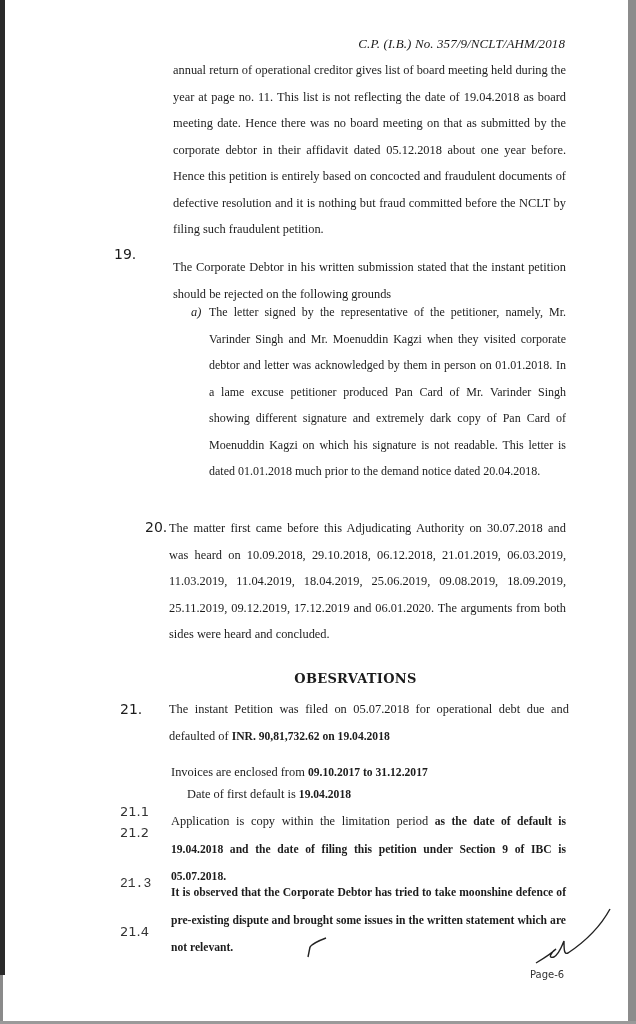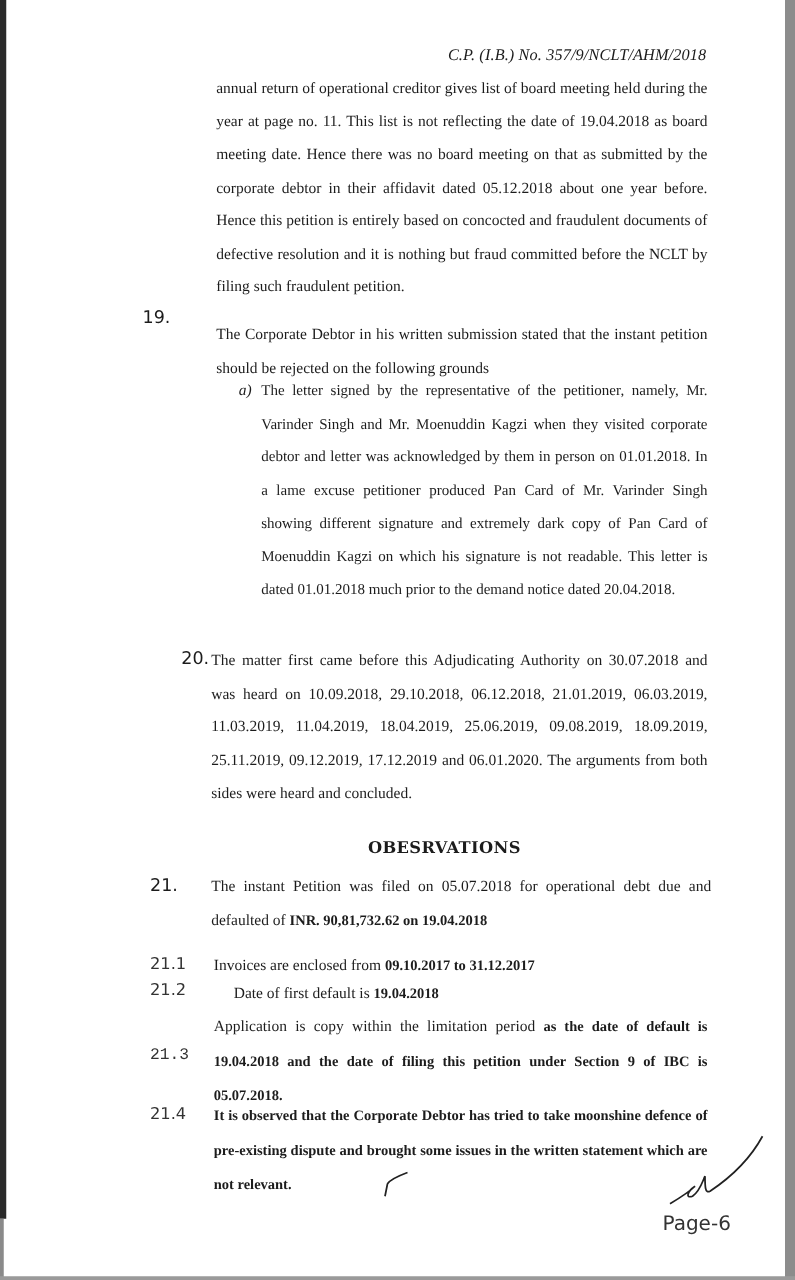--- a/index.html
+++ b/index.html
@@ -16,33 +16,33 @@
     position: absolute; top: 36px; right: 71px; font-size: 13px;
     font-family: "Liberation Serif", serif; letter-spacing: 0.1px; font-style: italic;
   }
   .para-text {
     position: absolute; left: 173px; width: 393px; font-size: 12.4px; line-height: 26.5px;
     text-align: justify; font-family: "Liberation Serif", serif;
   }
   .num {
     position: absolute; font-size: 14px; font-family: "DejaVu Sans", sans-serif;
   }
-  .num.small { font-size: 13px; color: #333; }
+  .num.small { font-size: 13px; color: #333; margin-top: 40px; }
   .sub-label { font-style: italic; position: absolute; left: 191px; font-family: "Liberation Serif", serif; font-size: 12.4px; }
   .sub-text {
     position: absolute; left: 209px; width: 357px; font-size: 12px; line-height: 26.5px;
     text-align: justify; font-family: "Liberation Serif", serif;
   }
   .heading {
     position: absolute; top: 671px; left: 0; width: 636px; text-align: center;
     font-weight: bold; font-size: 13px; font-family: "DejaVu Serif", serif; letter-spacing: 0.3px;
     padding-left: 75px; box-sizing: border-box;
   }
   b, .bold { font-weight: bold; font-family: Liberation Serif, serif; font-size: 11.6px; }
-  .page-no { position: absolute; top: 969px; left: 530px; font-size: 16px; font-family: "DejaVu Sans", sans-serif; color: #333; }
+  .page-no { position: absolute; top: 969px; left: 530px; font-size: 10px; font-family: "DejaVu Sans", sans-serif; color: #333; }
   .sig { position: absolute; }
 </style>
 </head>
 <body>
 
 <div class="frame-left"></div>
 <div class="frame-left-lower"></div>
 <div class="frame-right"></div>
 <div class="frame-bottom"></div>
 

